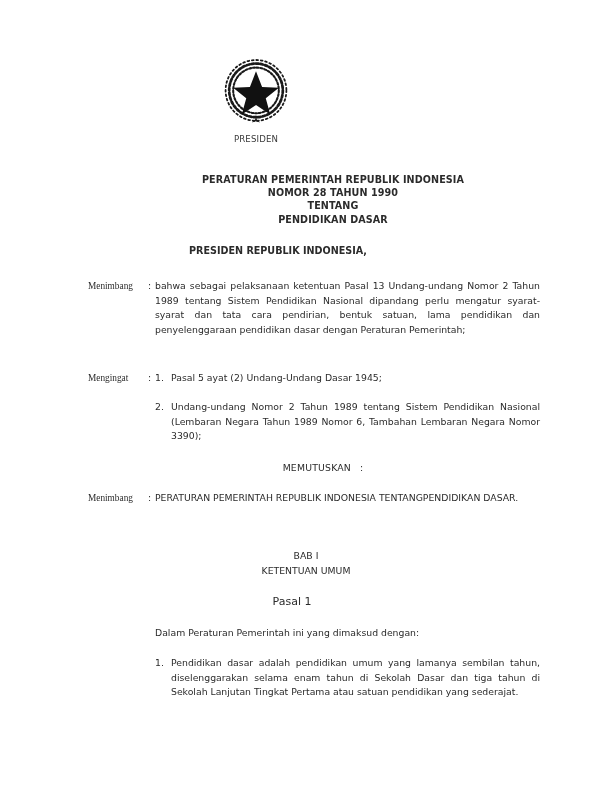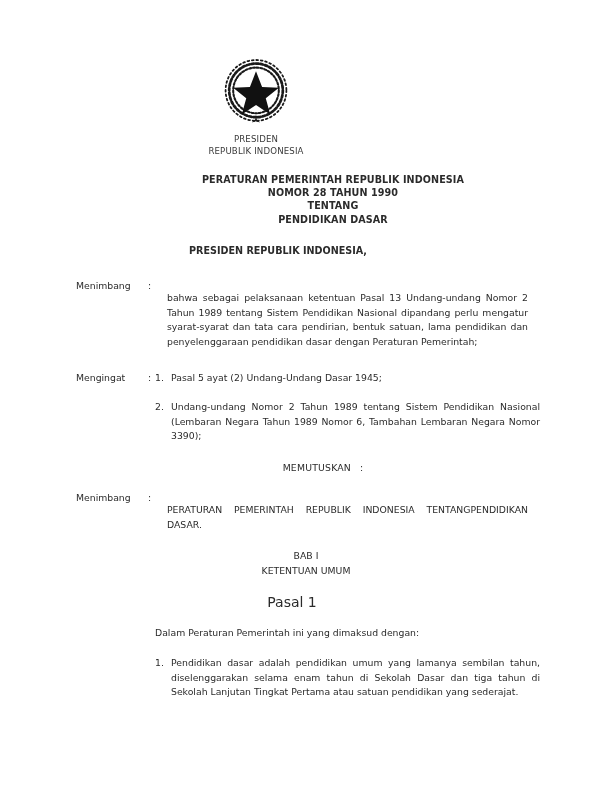--- a/index.html
+++ b/index.html
@@ -65,36 +65,37 @@
   
   .clause {
     position: absolute;
     left: 72px;
     width: 468px;
     font-size: 9.3px;
     line-height: 14.6px;
   }
   .clause-label {
     position: absolute;
-    left: 4px;
+    left: 16px;
     top: 0;
     width: 72px;
     white-space: nowrap;
+    font-family: Liberation Serif, serif;
   }
   .clause-colon {
     position: absolute;
     left: 76px;
     top: 0;
   }
   .clause-body {
     margin-left: 83px;
     text-align: justify;
   }
   .clause-body p {
-    margin: 12px;
+    margin: 0;
   }
 
   
   .num-list {
     list-style: none;
     margin: 0;
     padding: 0;
   }
   .num-list li {
     position: relative;
@@ -137,21 +138,21 @@
     text-align: center;
     font-size: 9.3px;
     line-height: 14.6px;
   }
   .pasal-line {
     position: absolute;
     top: 595px;
     left: 0;
     width: 584px;
     text-align: center;
-    font-size: 14px;
+    font-size: 11px;
     line-height: 14.6px;
   }
   .intro-line {
     position: absolute;
     top: 626px;
     left: 155px;
     width: 390px;
     font-size: 9.3px;
     line-height: 14.6px;
   }
@@ -196,21 +197,20 @@
 
       <g fill="#1a1a1a">
         <path d="M50 78 l-5 5 l5 -1.5 l5 1.5 z"></path>
         <circle cx="50" cy="76.5" r="1.8"></circle>
       </g>
 
       <polygon fill="#111111" points="50,19 57.6,38.6 78.6,39.6 62.2,52.7 67.8,73 50,61.4 32.2,73 37.8,52.7 21.4,39.6 42.4,38.6"></polygon>
     </svg>
     <div class="emblem-caption">
       <div>PRESIDEN</div>
-      <div>REPUBLIK INDONESIA</div>
     </div>
   </div>
 
   <div class="title-block">
     <div>PERATURAN PEMERINTAH REPUBLIK INDONESIA</div>
     <div>NOMOR 28 TAHUN 1990</div>
     <div>TENTANG</div>
     <div>PENDIDIKAN DASAR</div>
   </div>
 

